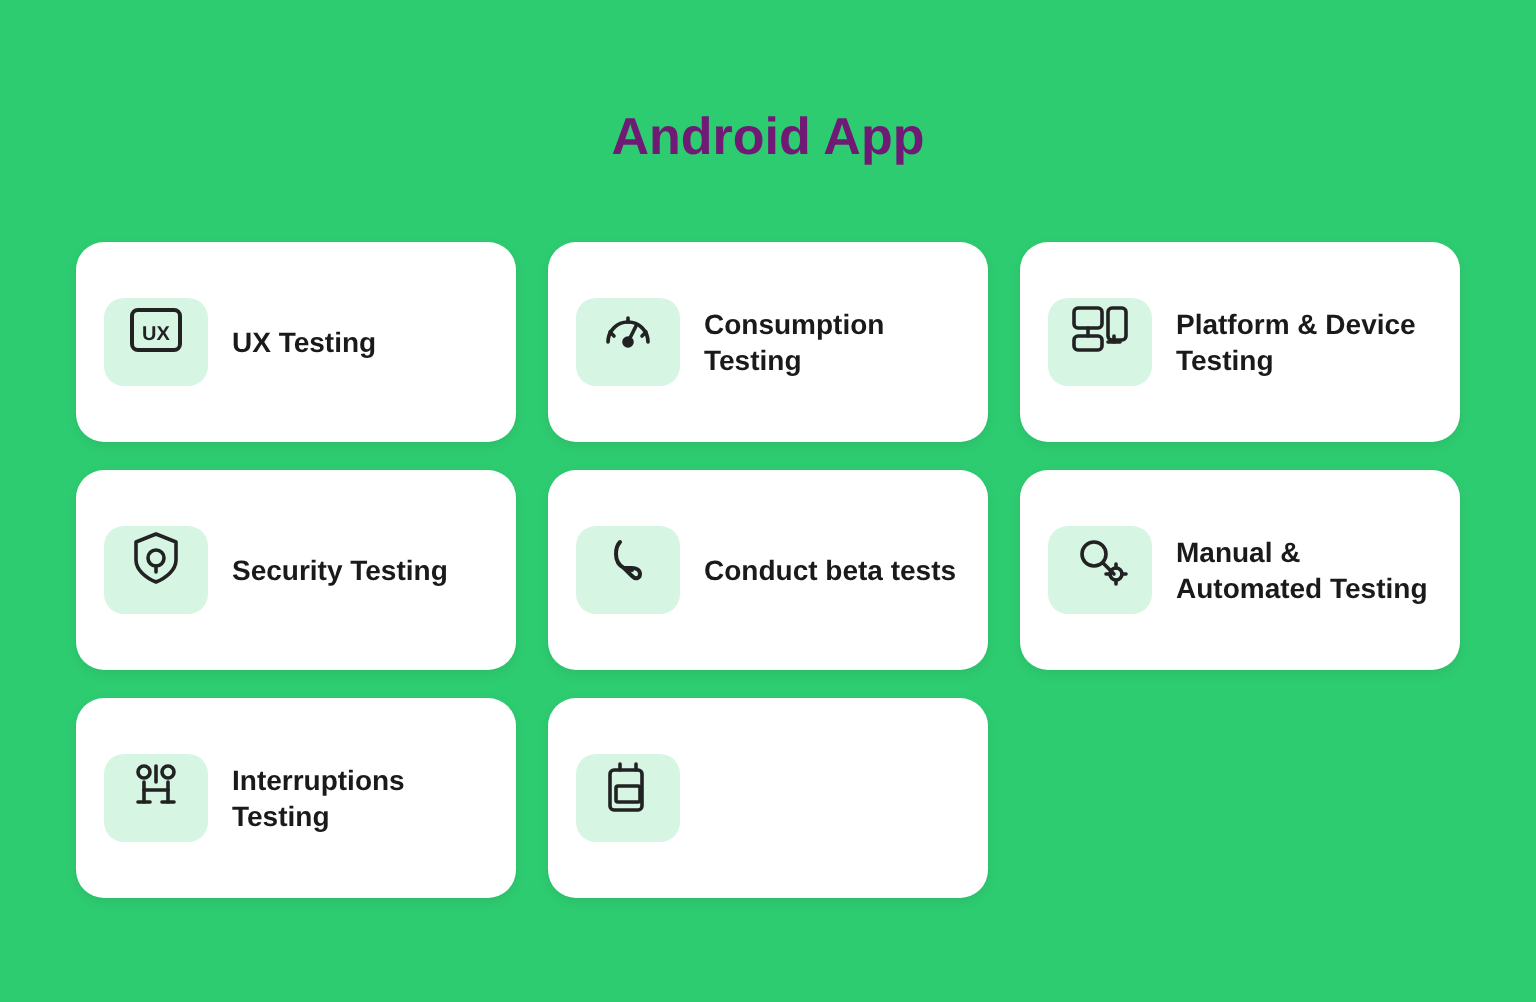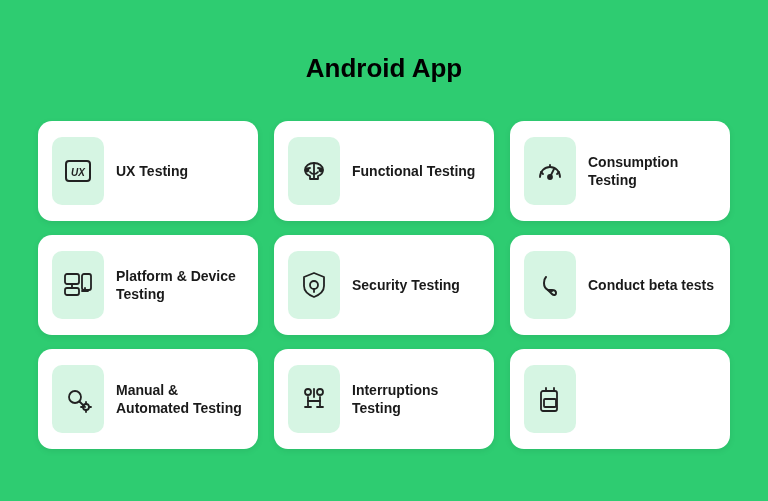--- a/index.html
+++ b/index.html
@@ -9,21 +9,21 @@
       background-color: #2ecc71;
       font-family: 'Arial', sans-serif;
       display: flex;
       flex-direction: column;
       align-items: center;
       justify-content: center;
       overflow: hidden;
     }
     .title {
       text-align: center;
-      color: #000000;
+      color: #701a75;
       font-size: 26px;
       font-weight: 800;
       line-height: 1.3;
       margin-bottom: 36px;
     }
     .grid {
       display: grid;
       grid-template-columns: repeat(3, 220px);
       grid-template-rows: repeat(3, 100px);
       gap: 14px 16px;
@@ -32,28 +32,26 @@
       background: white;
       border-radius: 14px;
       display: flex;
       align-items: center;
       padding: 12px 14px;
       gap: 12px;
       box-shadow: 0 2px 6px rgba(0,0,0,0.08);
     }
     .icon-box {
       width: 52px;
-      height: 68px;
+      height: 44px;
       min-width: 52px;
       background: #d6f5e3;
       border-radius: 10px;
       display: flex;
-      align-items: center;
       justify-content: center;
-      font-style: italic;
     }
     .icon-box svg {
       width: 32px;
       height: 32px;
     }
     .card-label {
       font-size: 14px;
       font-weight: 700;
       color: #1a1a1a;
       line-height: 1.35;
@@ -68,34 +66,20 @@
 
 <div class="grid" id="cards-grid">
     <div class="card">
       <div class="icon-box">
         <svg viewBox="0 0 32 32" fill="none" stroke="#222" stroke-width="2" stroke-linecap="round" stroke-linejoin="round">
     <rect x="4" y="6" width="24" height="20" rx="3"></rect>
     <text x="9" y="21" font-size="10" fill="#222" stroke="none" font-weight="bold" font-family="Arial">UX</text>
   </svg>
       </div>
       <div class="card-label">UX Testing</div>
-    </div>
-    <div class="card">
-      <div class="icon-box">
-        <svg viewBox="0 0 32 32" fill="none" stroke="#222" stroke-width="1.8" stroke-linecap="round" stroke-linejoin="round">
-    <path d="M16 8 C11 8 7 11 7 15 C7 18 9 20 12 21 L12 24 L20 24 L20 21 C23 20 25 18 25 15 C25 11 21 8 16 8Z"></path>
-    <path d="M16 8 L16 24"></path>
-    <path d="M12 13 C10 13 9 14 9 15"></path>
-    <path d="M20 13 C22 13 23 14 23 15"></path>
-    <circle cx="9" cy="15" r="1.5" fill="#222"></circle>
-    <circle cx="23" cy="15" r="1.5" fill="#222"></circle>
-    <path d="M12 17 C13 18.5 14 19 16 19 C18 19 19 18.5 20 17"></path>
-  </svg>
-      </div>
-      <div class="card-label">Functional Testing</div>
     </div>
     <div class="card">
       <div class="icon-box">
         <svg viewBox="0 0 32 32" fill="none" stroke="#222" stroke-width="1.8" stroke-linecap="round" stroke-linejoin="round">
     <path d="M6 22 A10 10 0 0 1 26 22"></path>
     <path d="M16 22 L20 14"></path>
     <circle cx="16" cy="22" r="2" fill="#222"></circle>
     <path d="M9 19 L7 17"></path>
     <path d="M23 19 L25 17"></path>
     <path d="M16 12 L16 10"></path>

